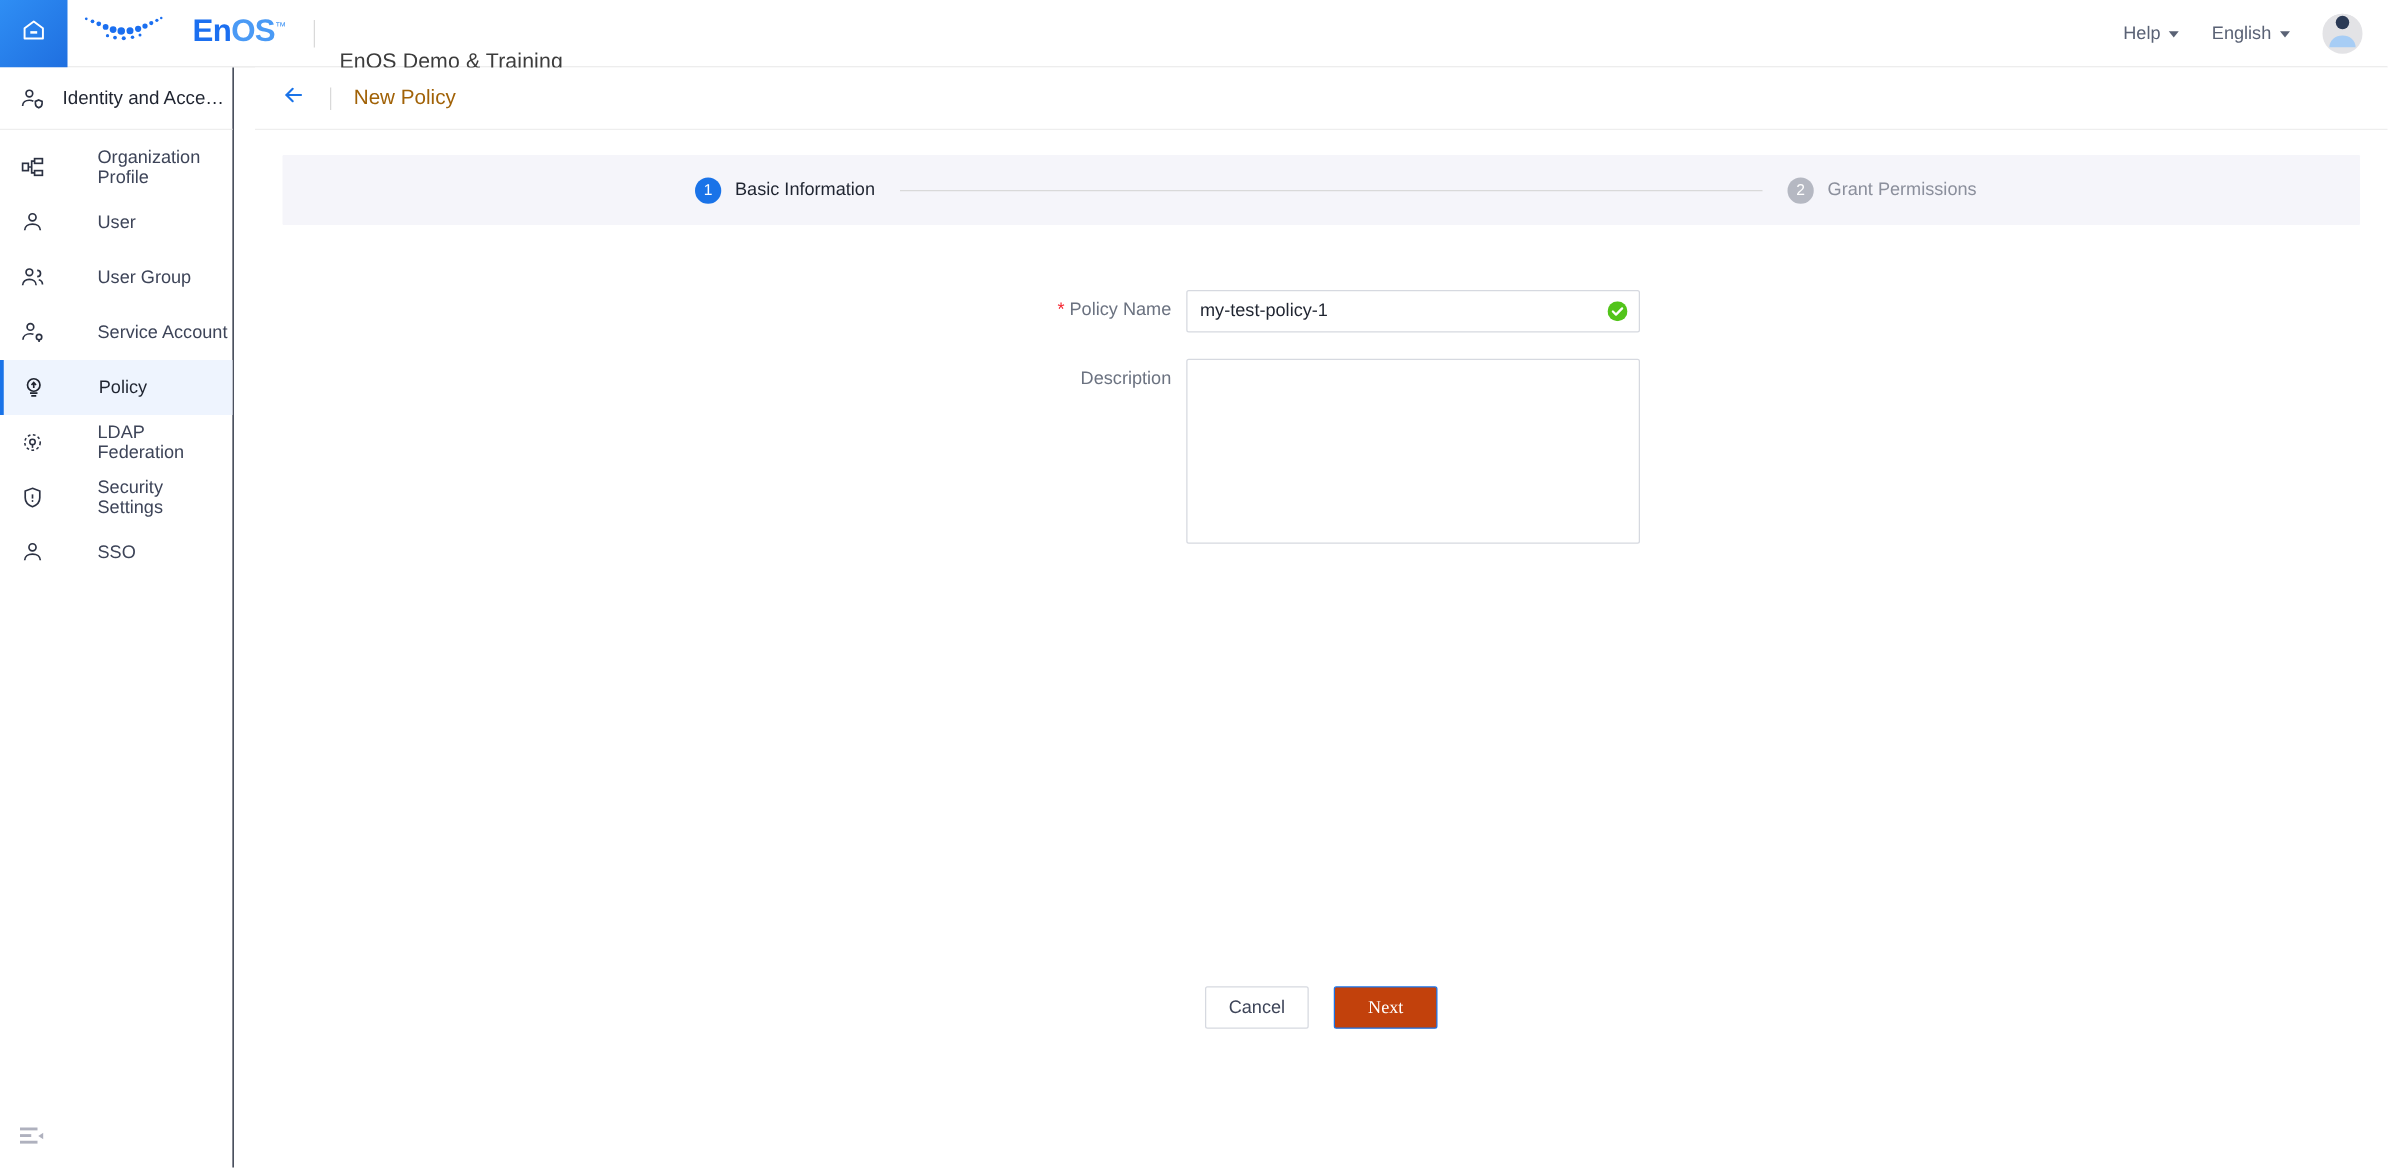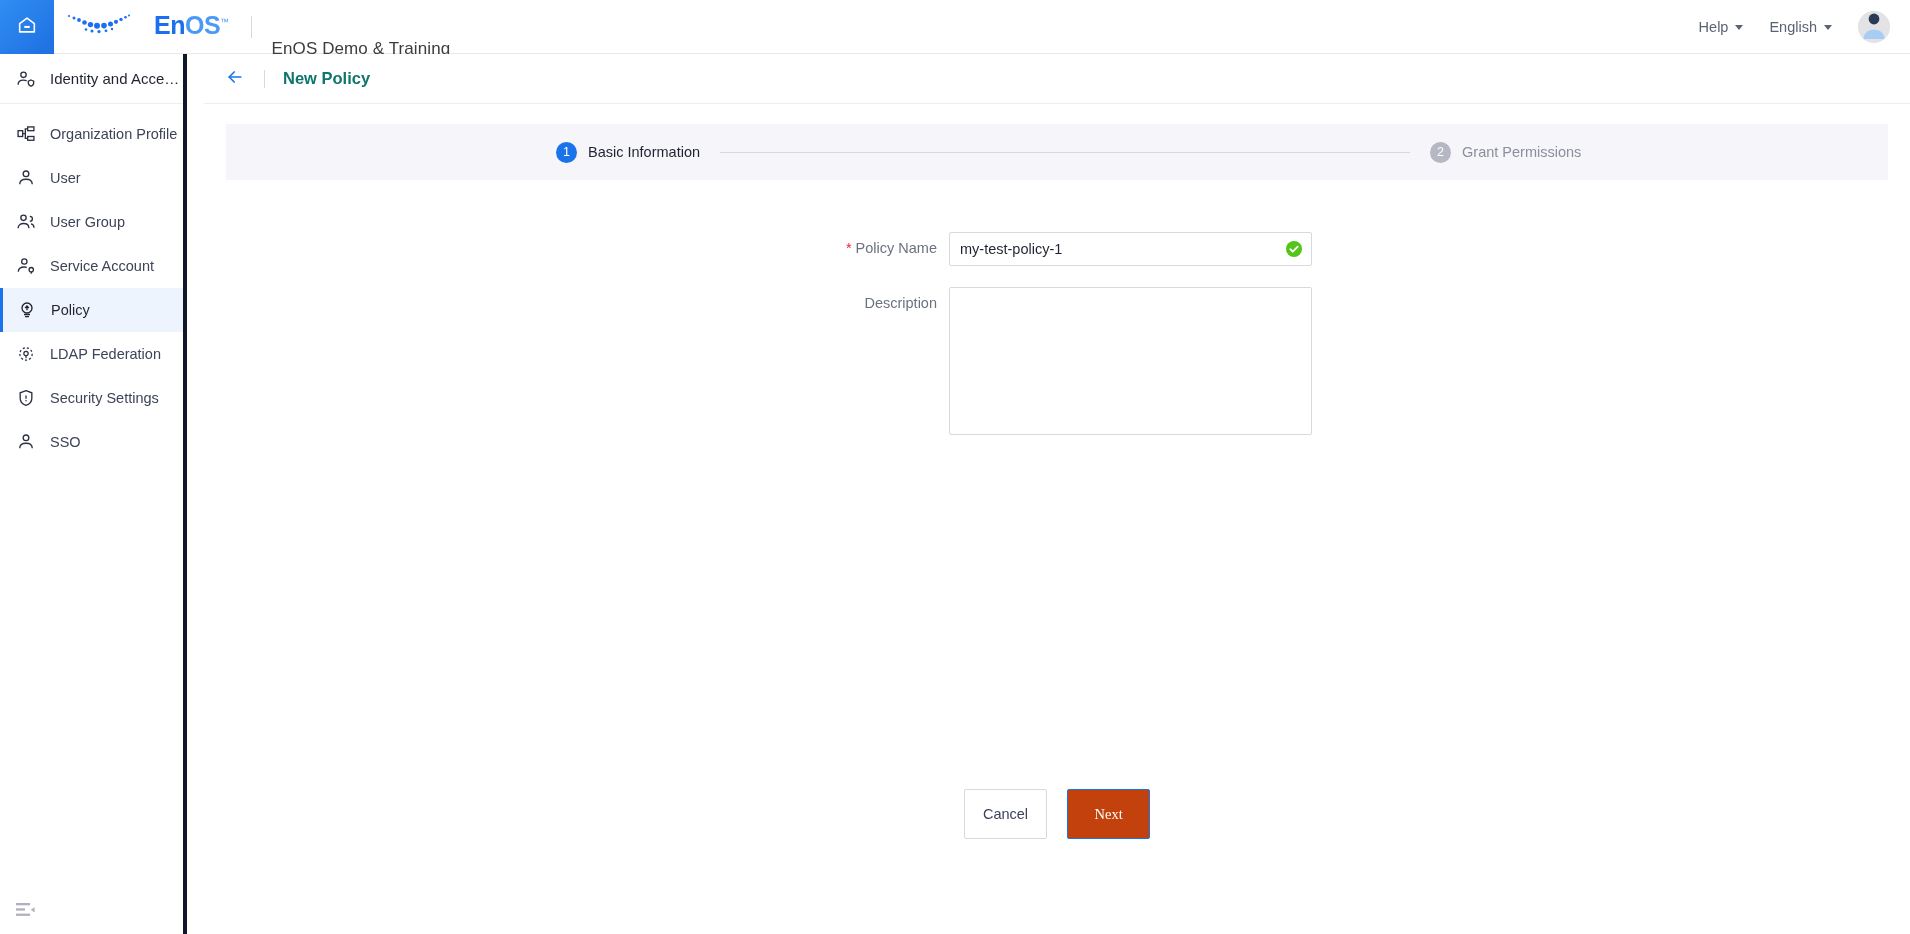--- a/index.html
+++ b/index.html
@@ -66,21 +66,21 @@
     background: #e3e3e6; overflow: hidden;
     display: flex; align-items: flex-end; justify-content: center;
     cursor: pointer;
   }
 
   
   .sidebar {
     position: absolute; top: 54px; left: 0;
     width: 187px; height: 880px;
     background: #ffffff;
-    border-right: 4px solid #0f172a;
+    border-right: 1px solid #0f172a;
   }
   .side-head {
     height: 50px; display: flex; align-items: center;
     padding-left: 16px; gap: 14px;
     border-bottom: 1px solid #eeeeee;
   }
   .side-head-label {
     font-size: 15px; color: #1f2430; white-space: nowrap;
     overflow: hidden; text-overflow: ellipsis; max-width: 140px;
   }
@@ -93,21 +93,21 @@
   }
   .side-item.active {
     background: #eef4fe;
     color: #1f2430;
     padding-left: 17px;
   }
   .side-item.active::before {
     content: ""; position: absolute; left: 0; top: 0;
     width: 3px; height: 100%; background: #1a73e8;
   }
-  .side-label { font-size: 14.5px; }
+  .side-label { font-size: 14.5px; margin-left: 28px; }
   .side-icon { width: 20px; height: 20px; flex: 0 0 20px; display: block; }
   .collapse-btn {
     position: absolute; bottom: 12px; left: 16px;
     cursor: pointer; opacity: .85;
   }
 
   
   .page {
     position: absolute; top: 54px; left: 204px;
     width: 1706px; height: 880px;
@@ -115,21 +115,21 @@
   }
   .page-head {
     height: 50px; border-bottom: 1px solid #eeeeee;
     display: flex; align-items: center; padding-left: 20px; gap: 0;
   }
   .back-arrow { cursor: pointer; display: flex; align-items: center; }
   .head-divider {
     width: 1px; height: 18px; background: #d9d9d9; margin: 0 18px;
   }
   .page-title {
-    font-size: 16.5px; font-weight: bold; color: #0f766e;
+    font-size: 16.5px; font-weight: normal; color: #a16207;
   }
 
   .content { padding: 20px 22px 0 22px; }
 
   
   .stepper {
     background: #f5f5fa;
     height: 56px;
     display: flex; align-items: center;
     border-radius: 1px;
@@ -188,21 +188,21 @@
   }
   .frow-desc { margin-top: 21px; }
 
   
   .btn-row {
     position: absolute; left: 0; top: 735px;
     width: 1706px;
     display: flex; justify-content: center; gap: 20px;
   }
   .btn {
-    height: 50px; min-width: 83px;
+    height: 34px; min-width: 83px;
     font-size: 14.5px; border-radius: 2px;
     cursor: pointer; padding: 0 18px;
     font-family: "Liberation Sans", sans-serif;
     display: flex; align-items: center; justify-content: center;
   }
   .btn-cancel {
     background: #ffffff; color: #3d4458;
     border: 1px solid #d6d9e0;
   }
   .btn-next {

